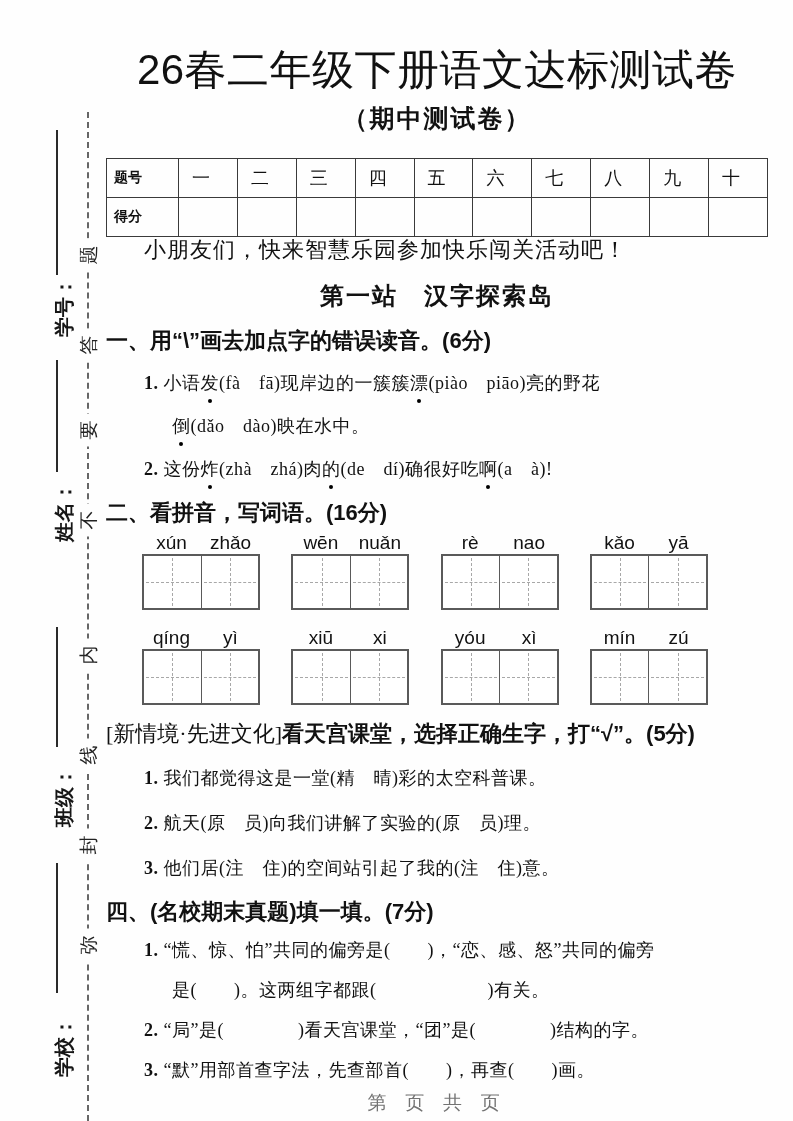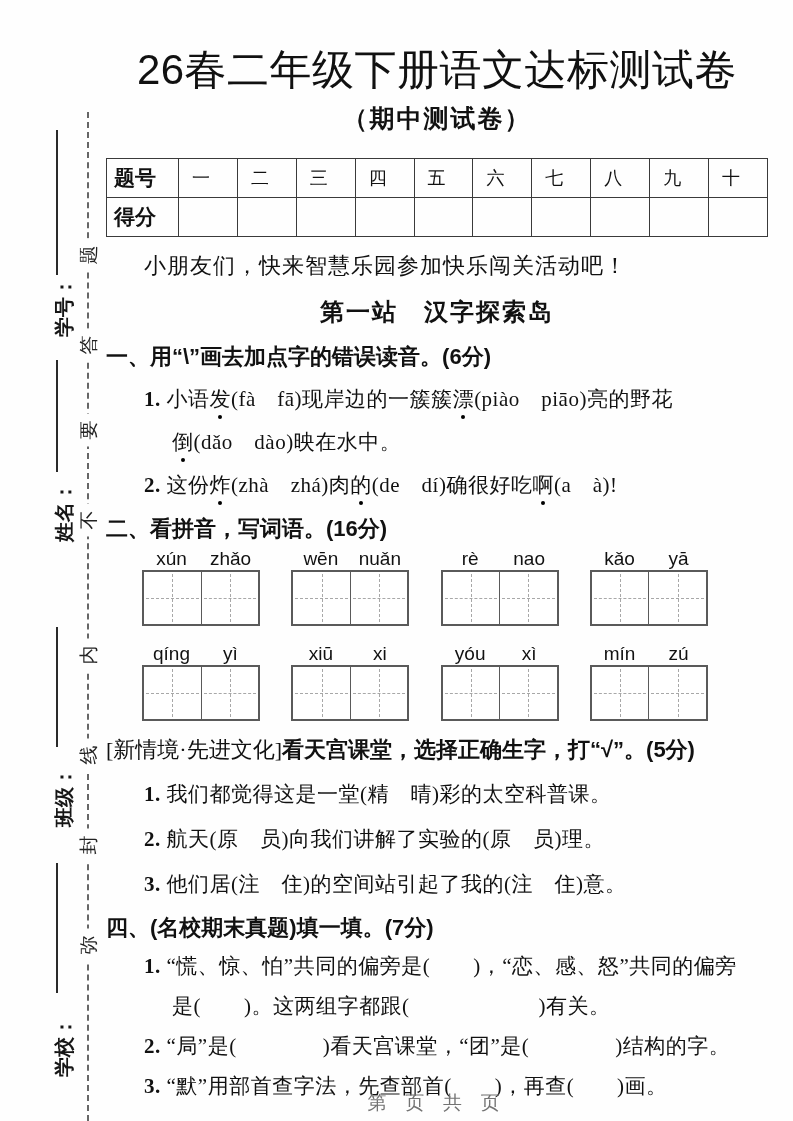--- a/index.html
+++ b/index.html
@@ -21,30 +21,30 @@
   
   .content { position:absolute; left:106px; top:0; width:662px; }
   .title { margin-top:47px; text-align:center; font-size:42px; line-height:1.1; font-weight:400;
            font-family:"Liberation Sans","DejaVu Sans",sans-serif; letter-spacing:0.5px; }
   .subtitle { margin-top:12px; text-align:center; font-size:25px; line-height:1.1; font-weight:700;
               font-family:"Liberation Sans","DejaVu Sans",sans-serif; letter-spacing:2px; }
 
   table.score { margin-top:25px; width:100%; border-collapse:collapse; }
   table.score td { border:1.6px solid #3a3a3a; height:39px; font-size:18px; padding-left:13px; }
   table.score td.hd { font-family:"Liberation Sans","DejaVu Sans",sans-serif; font-weight:700;
-                      font-size:21px; width:72px; padding-left:7px; }
-
-  .intro { margin-top:16px; font-size:22px; line-height:1.2; padding-left:38px; letter-spacing:1px; }
+                      font-size:14px; width:72px; padding-left:7px; }
+
+  .intro { margin-top:0; font-size:22px; line-height:1.2; padding-left:38px; letter-spacing:1px; }
   .station { margin-top:17px; text-align:center; font-size:24px; font-weight:700; letter-spacing:2px; }
 
   h4.sec { font-family:"Liberation Sans","DejaVu Sans",sans-serif; font-weight:700;
            font-size:22px; line-height:1.25; margin-top:15px; white-space:nowrap; }
   h4.sec .tag { font-family:"Liberation Serif","DejaVu Serif",serif; font-weight:400; }
 
-  .line { font-size:21px; line-height:30px; white-space:nowrap; letter-spacing:0.5px; }
+  .line { font-size:18px; line-height:30px; white-space:nowrap; letter-spacing:0.5px; }
   .lines-s1 .line { margin-top:13px; }
   .lines-s3 .line { margin-top:15px; }
   .lines-s4 .line { margin-top:10px; }
   .indent-1 { padding-left:38px; }
   .indent-2 { padding-left:66px; }
   .num { font-weight:700; }
   .dot { position:relative; display:inline-block; }
   .dot::after { content:""; position:absolute; left:50%; bottom:-5px; width:4px; height:4px;
                 border-radius:50%; background:#000; transform:translateX(-50%); }
 

